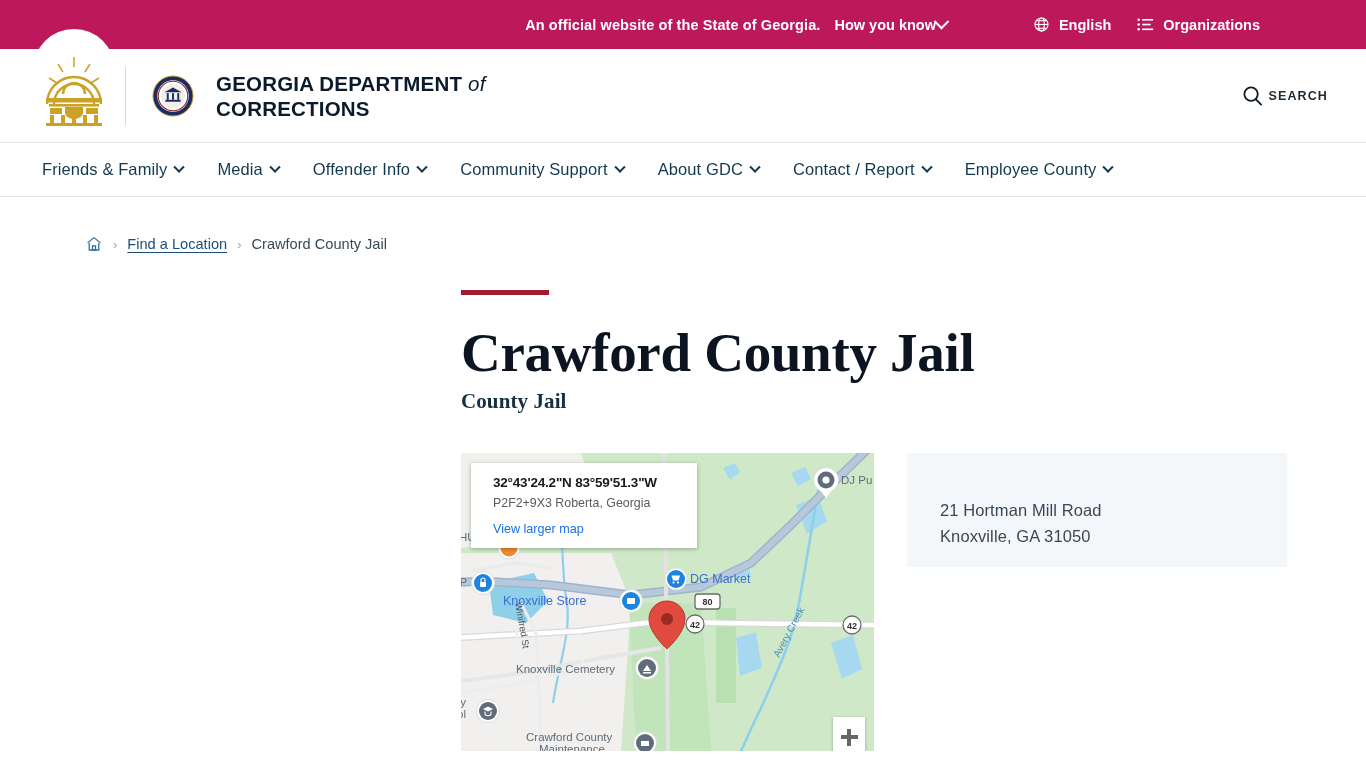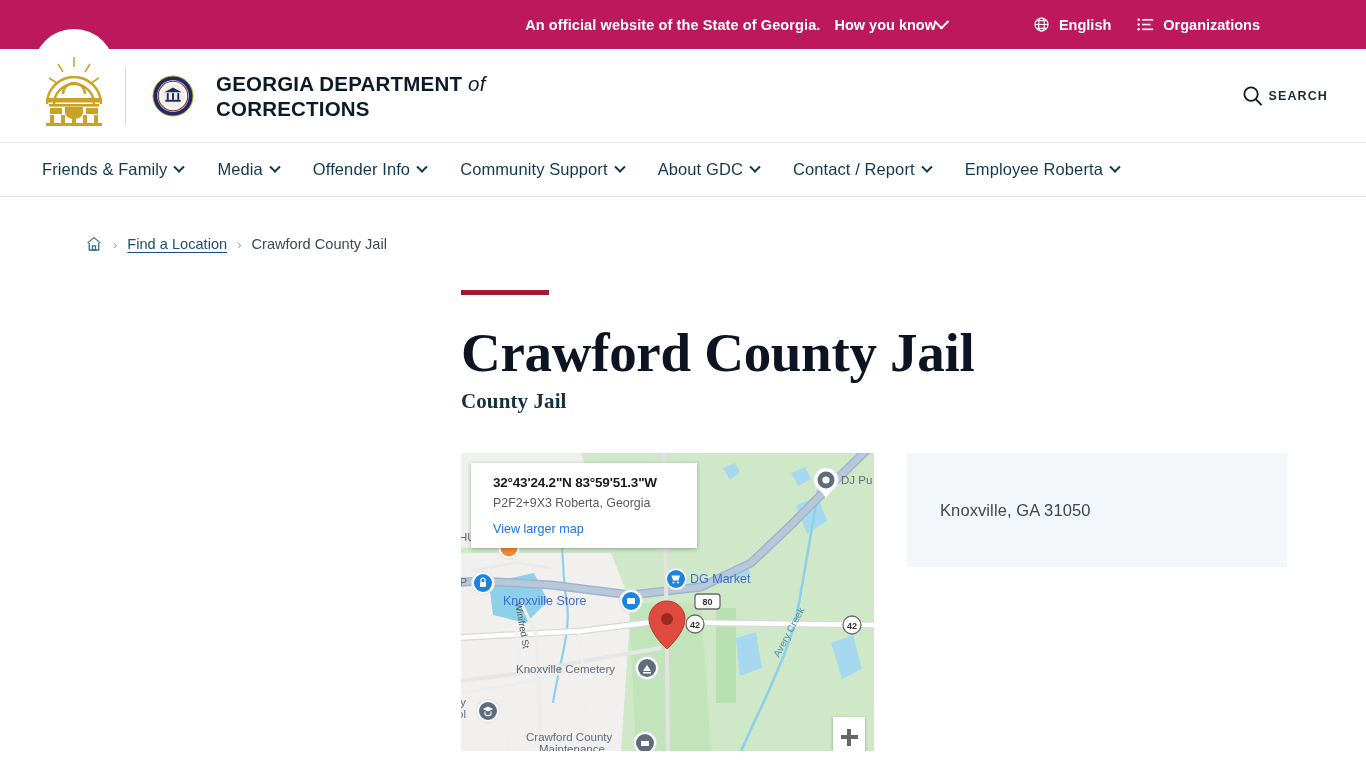--- a/index.html
+++ b/index.html
@@ -416,21 +416,21 @@
   </div>
   <div class="nav-item">
     <span>About GDC</span>
     <i class="nav-chev"></i>
   </div>
   <div class="nav-item">
     <span>Contact / Report</span>
     <i class="nav-chev"></i>
   </div>
   <div class="nav-item">
-    <span>Employee Roberta</span>
+    <span>Employee County</span>
     <i class="nav-chev"></i>
   </div>
 </nav>
 
 <div class="breadcrumb">
   <svg class="home-ico" viewBox="0 0 24 24" fill="none" stroke="#2f6d9b" stroke-width="1.7">
     <path d="M3.5 10.5 L12 3.5 L20.5 10.5" stroke-linejoin="round"></path>
     <path d="M5.6 10.5 V20 H18.4 V10.5" stroke-linejoin="round"></path>
     <rect x="10" y="14.5" width="4" height="5.5"></rect>
   </svg>
@@ -576,16 +576,17 @@
         <div class="map-card-link">View larger map</div>
       </div>
 
       <div class="map-zoom-btn">
         <span class="plus-h"></span>
         <span class="plus-v"></span>
       </div>
     </div>
 
     <div class="address-card">
+      <div class="address-line">21 Hortman Mill Road</div>
       <div class="address-line">Knoxville, GA 31050</div>
     </div>
   </div>
 </div>
 
 </body></html>

